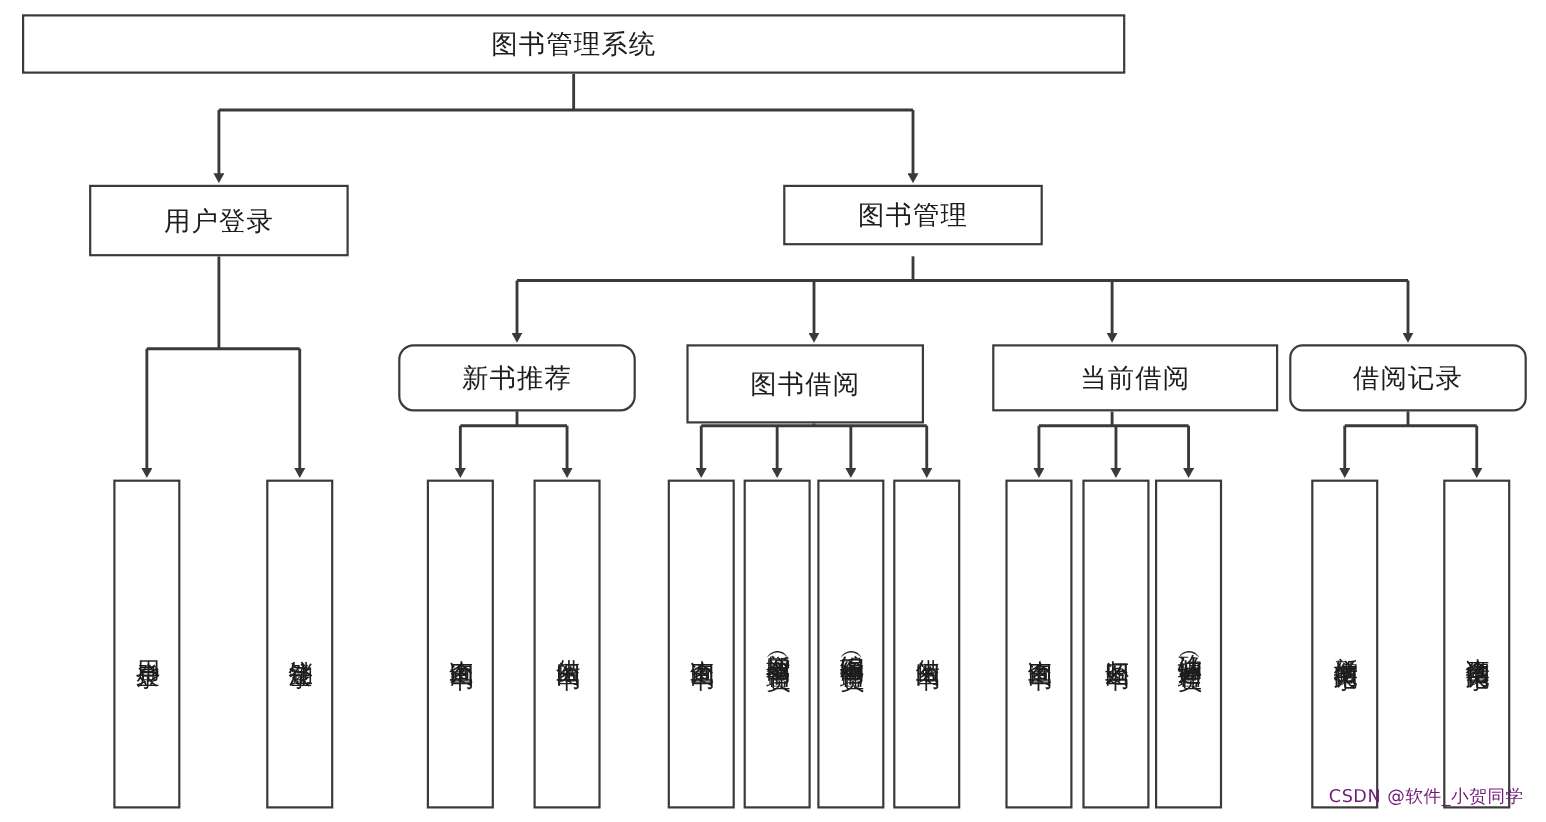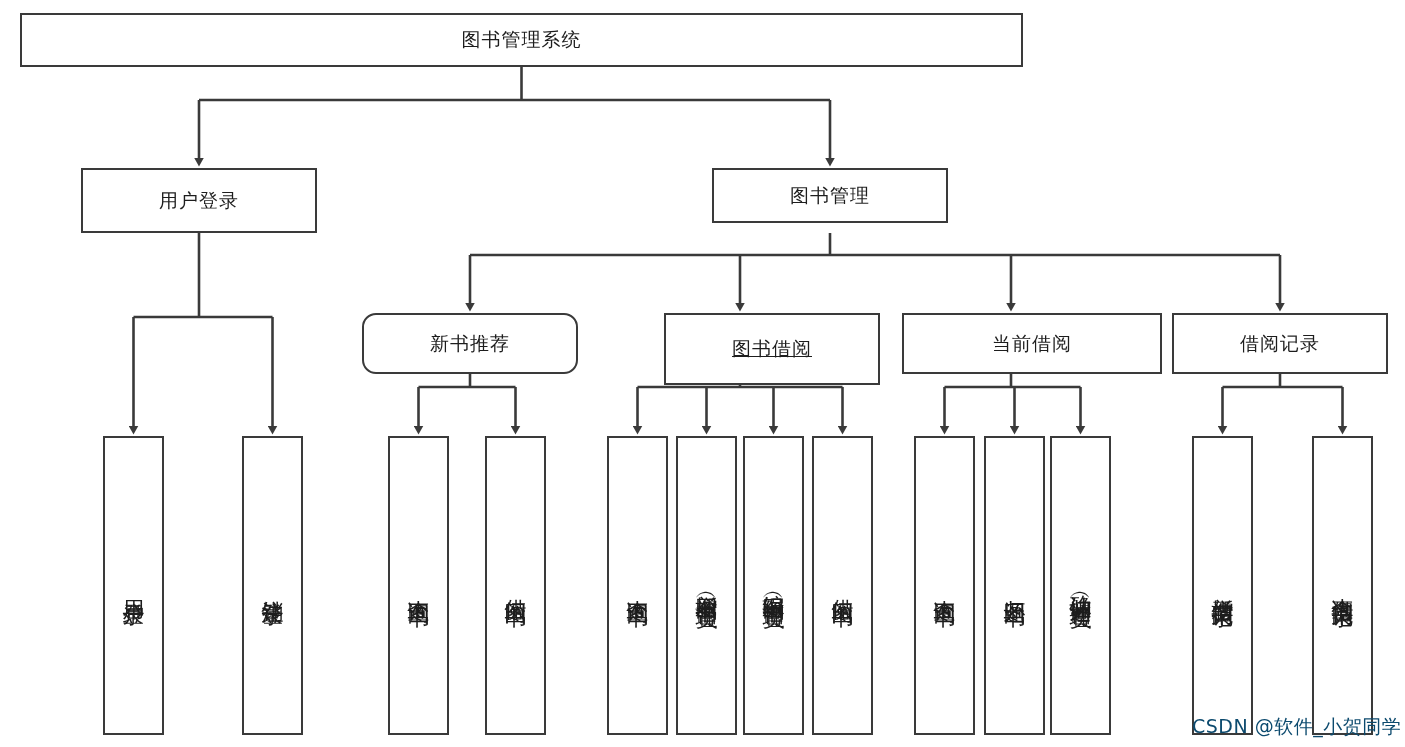--- a/index.html
+++ b/index.html
@@ -29,21 +29,21 @@
     position: absolute;
     box-sizing: border-box;
     background: #ffffff;
     border: 2px solid #3a3a3a;
     display: flex;
     align-items: center;
     justify-content: center;
     color: #1d1d1d;
   }
   .node.h {
-    font-size: 19px;
+    font-size: 24px;
     letter-spacing: 1px;
   }
   .node.h .node-label {
     white-space: nowrap;
   }
   .node.v {
     align-items: center;
     justify-content: center;
     padding: 6px 0;
   }
@@ -56,24 +56,25 @@
     text-align: center;
     max-height: 100%;
   }
   .node-label {
     display: block;
   }
   #watermark {
     position: absolute;
     left: 1192px;
     top: 714px;
-    font-size: 19px;
-    color: #0c4a6e;
+    font-size: 16px;
+    color: #701a75;
     white-space: nowrap;
     letter-spacing: 0.5px;
+    padding-left: 16px;
   }
 </style>
 </head>
 <body>
 
 <div id="canvas">
   <svg id="edges" viewBox="0 0 1405 747" xmlns="http://www.w3.org/2000/svg">
     <defs>
       <marker id="arrow" markerWidth="9" markerHeight="10" refX="1.5" refY="5" orient="auto" markerUnits="userSpaceOnUse">
         <path d="M0,0 L9,5 L0,10 z" fill="#3a3a3a"></path>
@@ -134,21 +135,21 @@
       </div>
       <div class="node h" style="left: 362px; top: 313px; width: 216px; height: 61px; border-radius: 14px;">
         <span class="node-label">新书推荐</span>
       </div>
       <div class="node v" style="left: 388px; top: 436px; width: 61px; height: 299px;">
         <span class="node-label">查询图书</span>
       </div>
       <div class="node v" style="left: 485px; top: 436px; width: 61px; height: 299px;">
         <span class="node-label">借阅图书</span>
       </div>
-      <div class="node h" style="left: 664px; top: 313px; width: 216px; height: 72px; text-decoration: underline;">
+      <div class="node h" style="left: 624px; top: 313px; width: 216px; height: 72px;">
         <span class="node-label">图书借阅</span>
       </div>
       <div class="node v" style="left: 607px; top: 436px; width: 61px; height: 299px;">
         <span class="node-label">查询图书</span>
       </div>
       <div class="node v" style="left: 676px; top: 436px; width: 61px; height: 299px;">
         <span class="node-label">新增图书（管理员）</span>
       </div>
       <div class="node v" style="left: 743px; top: 436px; width: 61px; height: 299px;">
         <span class="node-label">编辑图书（管理员）</span>
@@ -161,21 +162,21 @@
       </div>
       <div class="node v" style="left: 914px; top: 436px; width: 61px; height: 299px;">
         <span class="node-label">查询图书</span>
       </div>
       <div class="node v" style="left: 984px; top: 436px; width: 61px; height: 299px;">
         <span class="node-label">归还图书</span>
       </div>
       <div class="node v" style="left: 1050px; top: 436px; width: 61px; height: 299px;">
         <span class="node-label">确认归还（管理员）</span>
       </div>
-      <div class="node h" style="left: 1172px; top: 313px; width: 216px; height: 61px;">
+      <div class="node h" style="left: 1172px; top: 313px; width: 216px; height: 61px; border-radius: 12px;">
         <span class="node-label">借阅记录</span>
       </div>
       <div class="node v" style="left: 1192px; top: 436px; width: 61px; height: 299px;">
         <span class="node-label">新增借阅记录</span>
       </div>
       <div class="node v" style="left: 1312px; top: 436px; width: 61px; height: 299px;">
         <span class="node-label">查询借阅记录</span>
       </div>
     </div>
 

